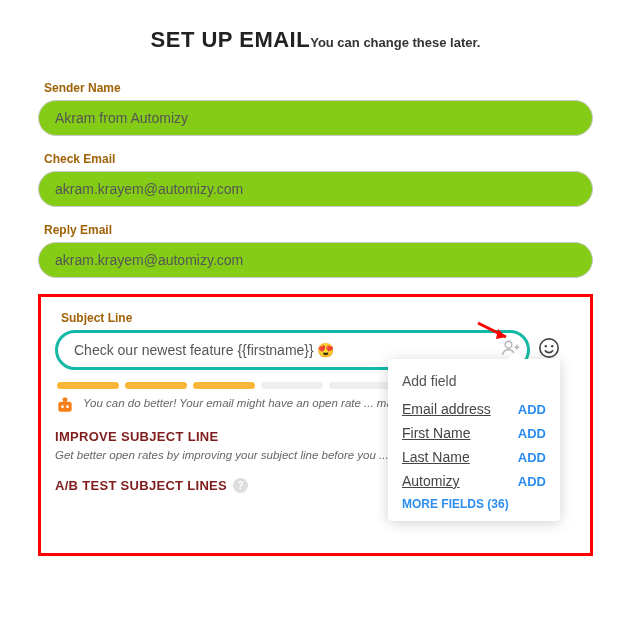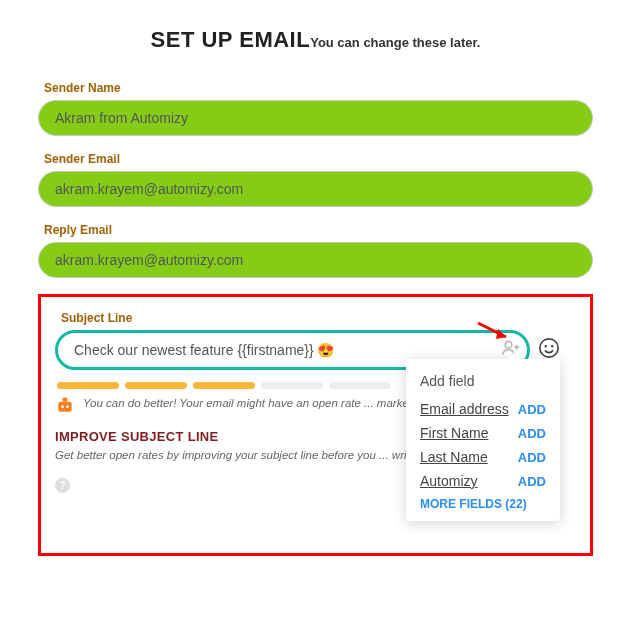--- a/index.html
+++ b/index.html
@@ -134,21 +134,21 @@
     font-size: 10px;
     font-weight: 700;
     display: flex;
     align-items: center;
     justify-content: center;
   }
   .popover {
     position: absolute;
     top: 62px;
     right: 30px;
-    width: 154px;
+    width: 172px;
     background: #fff;
     border-radius: 4px;
     box-shadow: 0 2px 14px rgba(0,0,0,0.18);
     padding: 14px 14px 10px;
     z-index: 10;
   }
   .popover::before {
     content: "";
     position: absolute;
     top: -8px;
@@ -202,21 +202,21 @@
 </div>
 
 <div class="form-area">
 
   <div class="field-row">
     <div class="field-label">Sender Name</div>
     <input class="text-input" value="Akram from Automizy" style="">
   </div>
 
   <div class="field-row">
-    <div class="field-label">Sender Email</div>
+    <div class="field-label">Check Email</div>
     <input class="text-input" value="akram.krayem@automizy.com" style="">
   </div>
 
   <div class="field-row">
     <div class="field-label">Reply Email</div>
     <input class="text-input" value="akram.krayem@automizy.com" style="">
   </div>
 
   <div class="highlight-box">
 
@@ -265,20 +265,21 @@
             <circle cx="15" cy="14" r="1.6" fill="#fff"></circle>
           </svg>
       </span>
       <div class="feedback-text">You can do better! Your email might have an open rate ... marketers using Automizy.</div>
     </div>
 
     <div class="action-link">IMPROVE SUBJECT LINE</div>
     <div class="action-desc">Get better open rates by improving your subject line before you ... write the best subject lines.</div>
 
     <div class="ab-row">
+      <span class="action-link">A/B TEST SUBJECT LINES</span>
       <span class="help-icon">?</span>
     </div>
 
     <div class="popover">
       <div class="popover-title">Add field</div>
       <div class="popover-item">
         <span class="name">Email address</span>
         <span class="add">ADD</span>
       </div>
       <div class="popover-item">
@@ -286,17 +287,17 @@
         <span class="add">ADD</span>
       </div>
       <div class="popover-item">
         <span class="name">Last Name</span>
         <span class="add">ADD</span>
       </div>
       <div class="popover-item">
         <span class="name">Automizy</span>
         <span class="add">ADD</span>
       </div>
-      <div class="popover-more">MORE FIELDS (22)</div>
+      <div class="popover-more">MORE FIELDS (36)</div>
     </div>
 
   </div>
 </div>
 
 </body></html>

